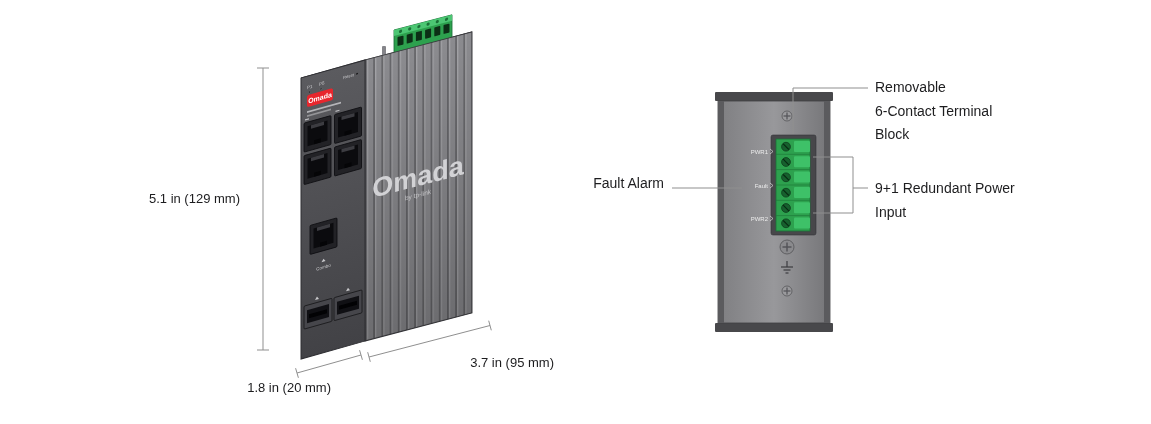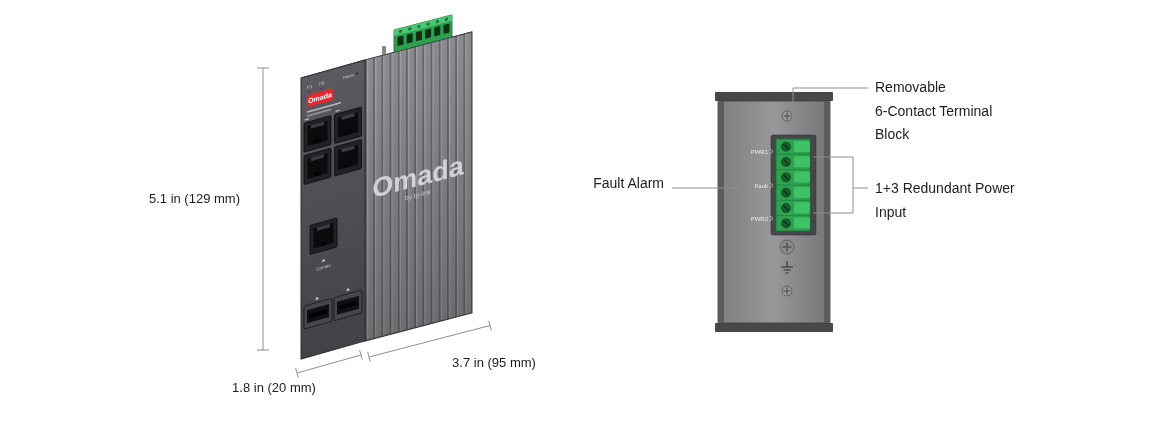--- a/index.html
+++ b/index.html
@@ -21,21 +21,21 @@
     white-space:nowrap;
   }
   .dim-label {
     position:absolute;
     color:#1c1c1e;
     font-size:13px;
     line-height:18px;
     white-space:nowrap;
   }
   .t-right { text-align:right; }
-  .t-center { text-align:center; }
+  .t-center { text-align:right; }
   .label--dim-height { left:116px; top:190px; width:124px; }
   .label--dim-width  { left:217px; top:379px; width:114px; }
   .label--dim-depth  { left:434px; top:354px; width:120px; }
   .label--fault      { left:544px; top:172px; width:120px; }
   .label--terminal   { left:875px; top:76px; }
   .label--power      { left:875px; top:177px; }
 </style>
 </head>
 <body>
 
@@ -248,17 +248,17 @@
 
   <div class="label t-right label--fault">Fault Alarm</div>
 
   <div class="label label--terminal">
     <div>Removable</div>
     <div>6-Contact Terminal</div>
     <div>Block</div>
   </div>
 
   <div class="label label--power">
-    <div>1+3 Redundant Power</div>
+    <div>9+1 Redundant Power</div>
     <div>Input</div>
   </div>
 
 </div>
 
 </body></html>

